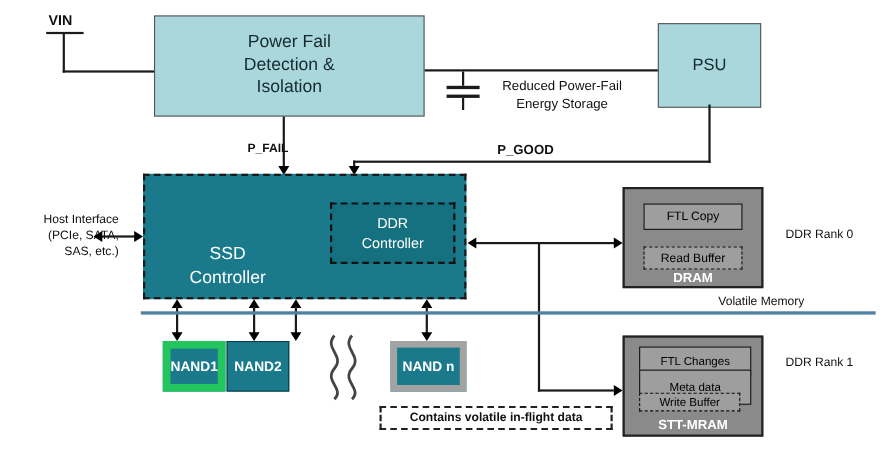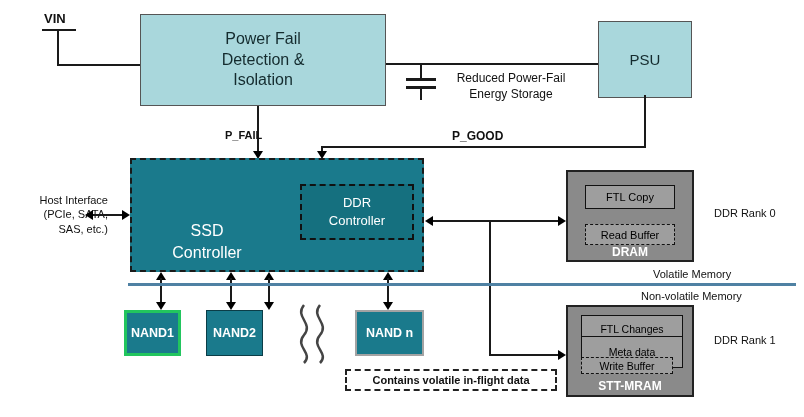--- a/index.html
+++ b/index.html
@@ -91,23 +91,23 @@
   <div class="ah ah-down" style="left:226px;top:302px;"></div>
 
   <div class="ah ah-up" style="left:264px;top:272px;"></div>
   <div class="line" style="left:268px;top:278px;width:2px;height:26px;"></div>
   <div class="ah ah-down" style="left:264px;top:302px;"></div>
 
   <div class="ah ah-up" style="left:383px;top:272px;"></div>
   <div class="line" style="left:387px;top:278px;width:2px;height:26px;"></div>
   <div class="ah ah-down" style="left:383px;top:302px;"></div>
 
-  <div class="box teal" style="left:124px;top:310px;width:57px;height:46px;font-size:12.5px;font-weight:600;border:3px solid #22c55e;">NAND1</div>
+  <div class="box teal" style="left:148px;top:310px;width:57px;height:46px;font-size:12.5px;font-weight:600;border:7px solid #22c55e;">NAND1</div>
   <div class="box teal" style="left:206px;top:310px;width:57px;height:46px;font-size:12.5px;font-weight:600;border:1px solid #0b3d47;">NAND2</div>
-  <div class="box teal" style="left:355px;top:310px;width:69px;height:46px;font-size:12.5px;font-weight:600;border:2px solid #a3a3a3;">NAND n</div>
+  <div class="box teal" style="left:355px;top:310px;width:69px;height:46px;font-size:12.5px;font-weight:600;border:6px solid #a3a3a3;">NAND n</div>
 
   <svg class="abs" style="left:290px;top:303px;" width="46" height="62" viewBox="0 0 46 62">
     <path d="M14 2 C4 14, 24 20, 14 32 C4 44, 24 50, 14 60" fill="none" stroke="#444" stroke-width="2.5"></path>
     <path d="M30 2 C20 14, 40 20, 30 32 C20 44, 40 50, 30 60" fill="none" stroke="#444" stroke-width="2.5"></path>
   </svg>
 
   <div class="line" style="left:432px;top:220px;width:128px;height:2px;"></div>
   <div class="ah ah-left" style="left:425px;top:216px;"></div>
   <div class="ah ah-right" style="left:558px;top:216px;"></div>
   <div class="line" style="left:489px;top:221px;width:2px;height:135px;"></div>
@@ -116,25 +116,24 @@
 
   <div class="box graybig" style="left:566px;top:170px;width:128px;height:92px;">
     <div class="grayinner" style="left:17px;top:13px;width:90px;height:24px;">FTL Copy</div>
     <div class="grayinner" style="left:17px;top:52px;width:90px;height:21px;border-style:dashed;">Read Buffer</div>
     <div class="whitebold" style="bottom:1px;margin-top:32px;">DRAM</div>
   </div>
   <div class="lbl" style="left:714px;top:206px;">DDR Rank 0</div>
 
   <div class="lbl" style="left:653px;top:267px;">Volatile Memory</div>
   <div class="abs" style="left:128px;top:283px;width:668px;height:3px;background:var(--separator,#4f81a3);"></div>
-  <div class="lbl" style="left:641px;top:289px;">Non-volatile Memory</div>
 
   <div class="box graybig" style="left:566px;top:305px;width:128px;height:92px;">
     <div class="grayinner" style="left:13px;top:8px;width:102px;height:27px;font-size:10.5px;">FTL Changes</div>
     <div class="grayinner" style="left:13px;top:29px;width:102px;height:32px;font-size:10.5px;">Meta data</div>
     <div class="grayinner" style="left:13px;top:50px;width:92px;height:17px;font-size:10.5px;border-style:dashed;">Write Buffer</div>
     <div class="whitebold" style="bottom:2px;">STT-MRAM</div>
   </div>
-  <div class="lbl" style="left:714px;top:333px;">DDR Rank 1</div>
+  <div class="lbl" style="left:714px;top:323px;">DDR Rank 1</div>
 
   <div class="box" style="left:345px;top:369px;width:212px;height:22px;border:2px dashed #222;background:#fff;font-size:11px;font-weight:600;">Contains volatile in-flight data</div>
 
 </div>
 
 </body></html>

